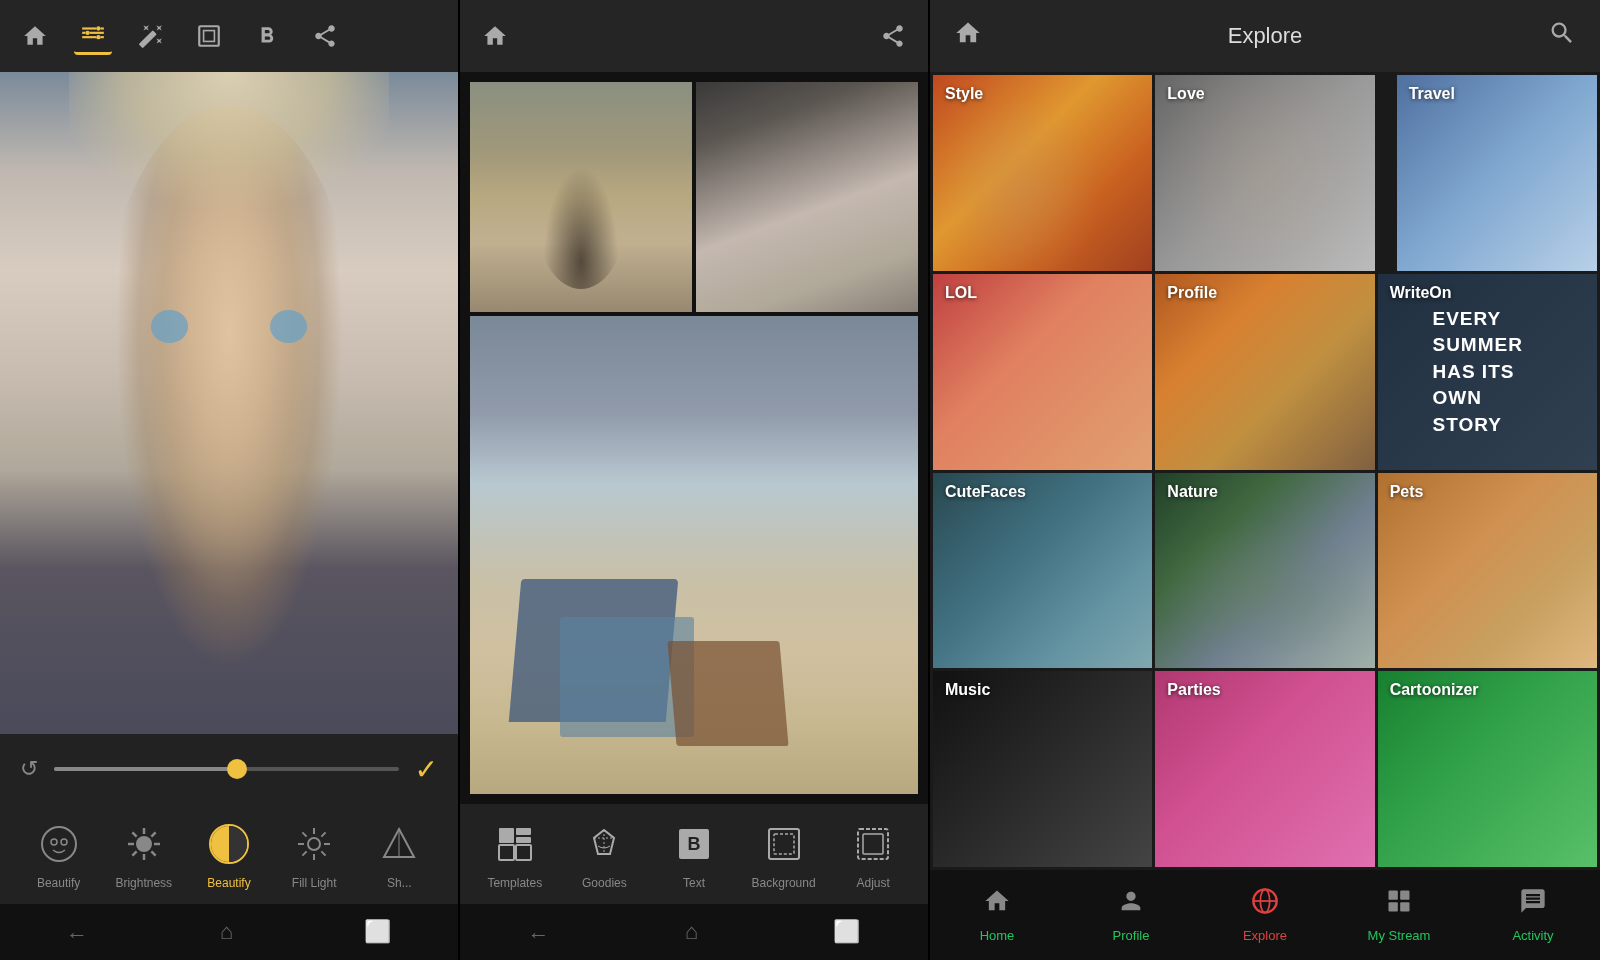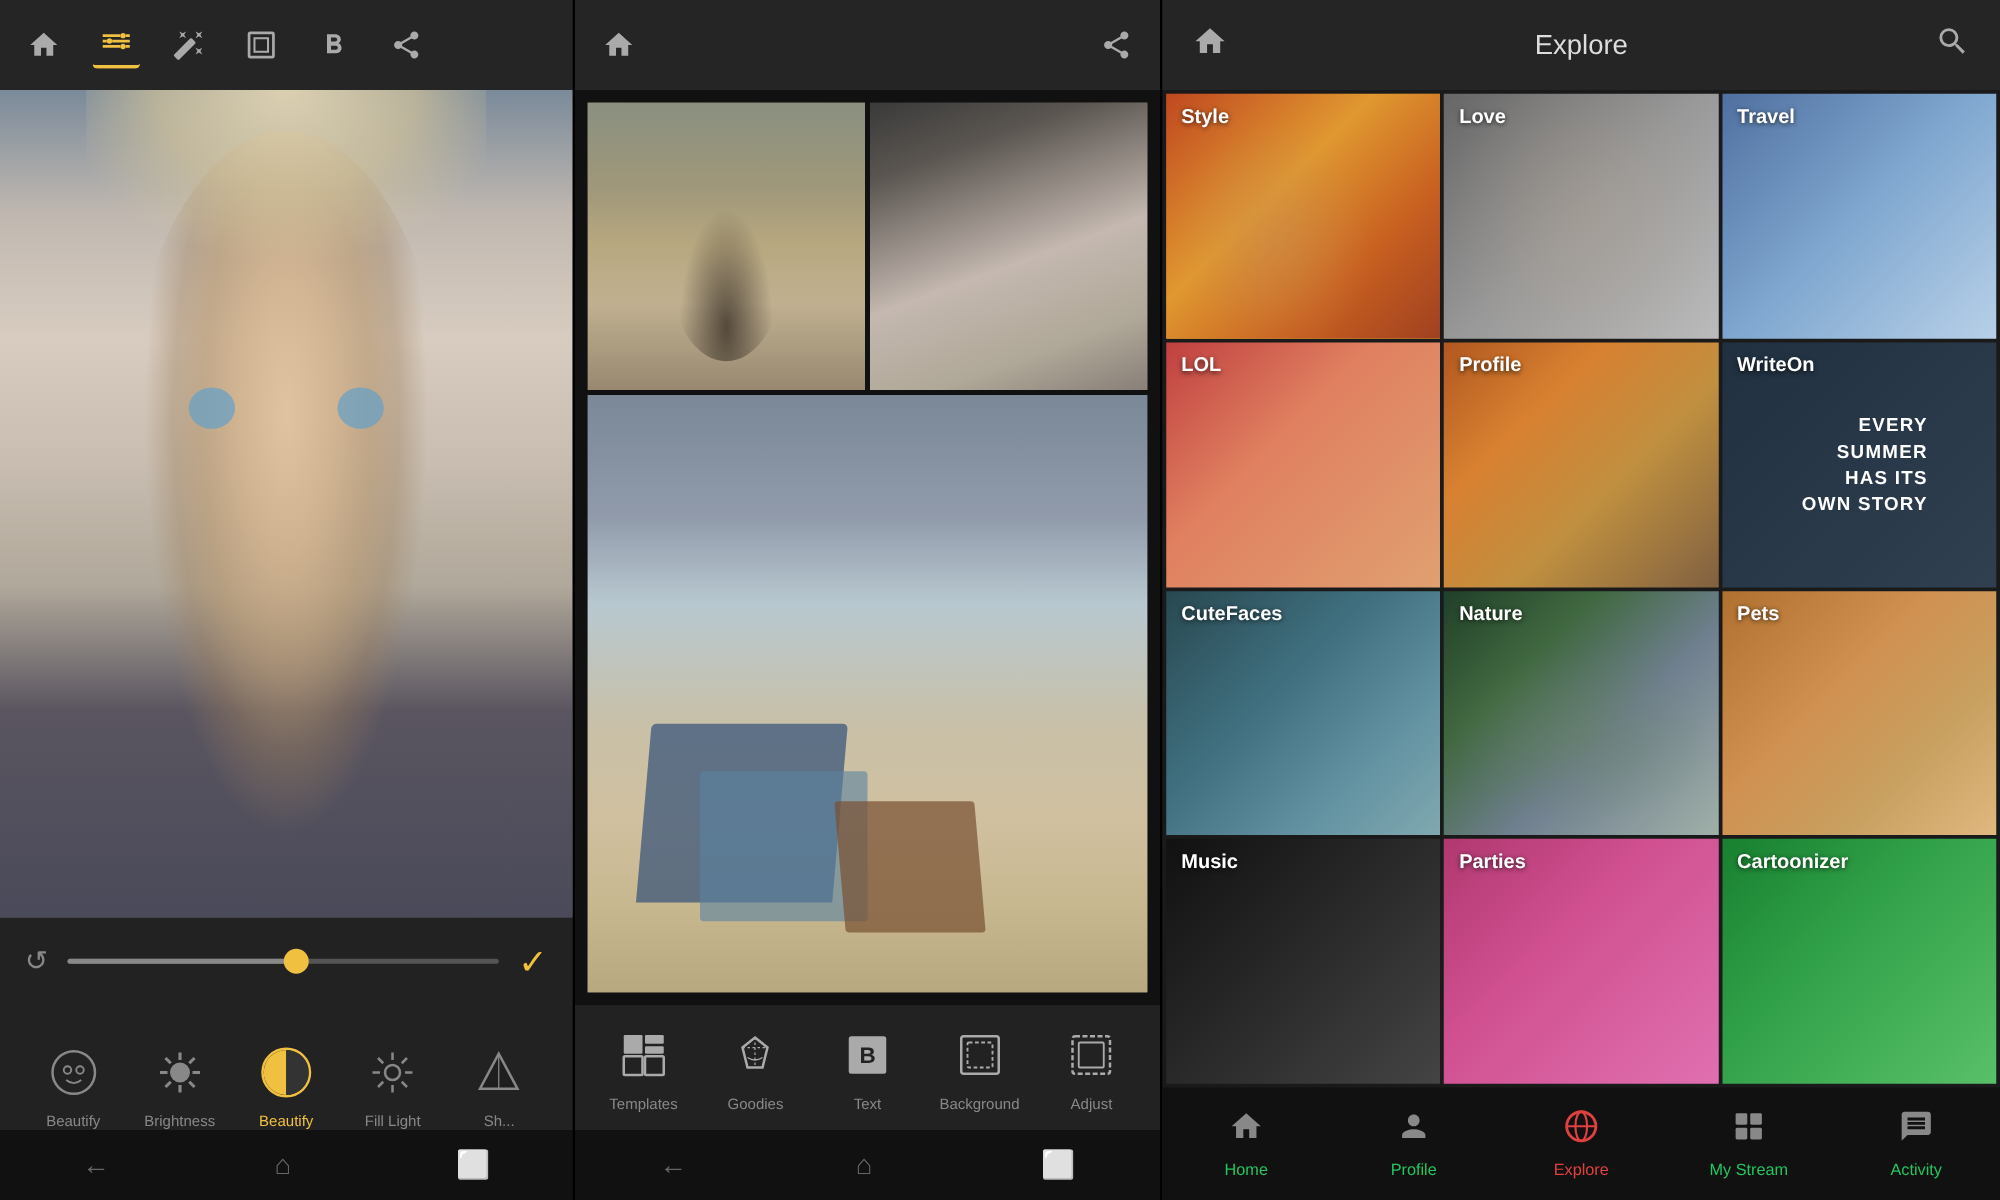--- a/index.html
+++ b/index.html
@@ -123,21 +123,21 @@
     }
     .check-btn {
       color: #f0c040;
       font-size: 28px;
       cursor: pointer;
     }
 
     .tools-row {
       flex: 1;
       display: flex;
-      align-items: flex-end;
+      align-items: center;
       justify-content: space-around;
       padding: 0 16px;
     }
     .tool-item {
       display: flex;
       flex-direction: column;
       align-items: center;
       gap: 6px;
       cursor: pointer;
       min-width: 70px;
@@ -286,23 +286,23 @@
     
     .bg-style { background: linear-gradient(135deg, #c84020 0%, #e8a030 50%, #f0c040 100%); }
     .bg-writeon { background: linear-gradient(135deg, #203040 0%, #304050 100%); }
 
     .writeon-text {
       position: absolute;
       top: 50%;
       left: 50%;
       transform: translate(-50%, -50%);
       color: #fff;
-      font-size: 15px;
+      font-size: 19px;
       font-weight: 900;
-      text-align: right;
+      text-align: left;
       text-transform: uppercase;
       line-height: 1.4;
       letter-spacing: 1px;
       z-index: 2;
     }
 
     
     .explore-nav {
       height: 90px;
       background: #111;
@@ -623,21 +623,21 @@
       <div style="position:absolute;inset:0;background:linear-gradient(135deg,#c04820 0%,#e09830 40%,#c86020 70%,#a04020 100%);"></div>
       <div style="position:absolute;inset:0;background:radial-gradient(ellipse 60% 80% at 40% 60%,rgba(200,140,80,0.5) 0%,transparent 60%);"></div>
       <span class="explore-cell-label">Style</span>
     </div>
 
     <div class="explore-cell" style="background:linear-gradient(135deg,#666 0%,#999 50%,#bbb 100%);">
       <div style="position:absolute;inset:0;background:radial-gradient(ellipse 70% 90% at 50% 50%,rgba(180,160,140,0.3) 0%,transparent 70%);"></div>
       <span class="explore-cell-label">Love</span>
     </div>
 
-    <div class="explore-cell" style="background:linear-gradient(135deg,#5070a0 0%,#80a8d0 50%,#b8d0e8 100%);">
+    <div class="explore-cell" style="background:linear-gradient(135deg,#5070a0 0%,#80a8d0 50%,#b8d0e8 100%);margin-left:19px;">
       <span class="explore-cell-label">Travel</span>
     </div>
 
     <div class="explore-cell" style="background:linear-gradient(135deg,#c04040 0%,#e08060 40%,#e0a070 100%);">
       <span class="explore-cell-label">LOL</span>
     </div>
 
     <div class="explore-cell" style="background:linear-gradient(135deg,#b05820 0%,#d88030 30%,#c09040 60%,#806040 100%);">
       <span class="explore-cell-label">Profile</span>
     </div>

